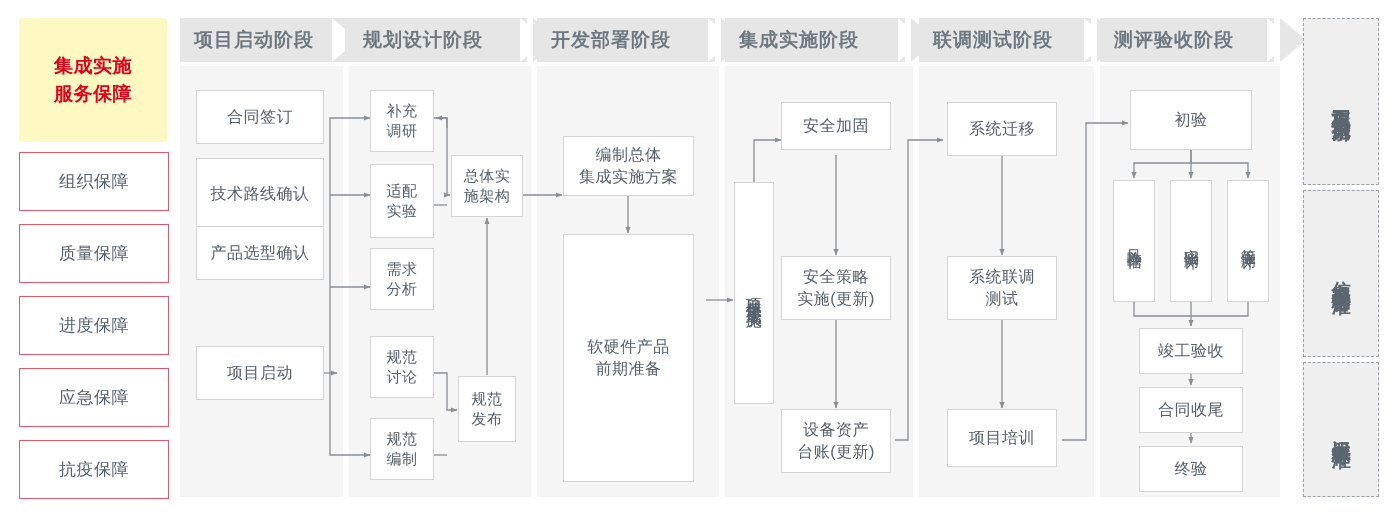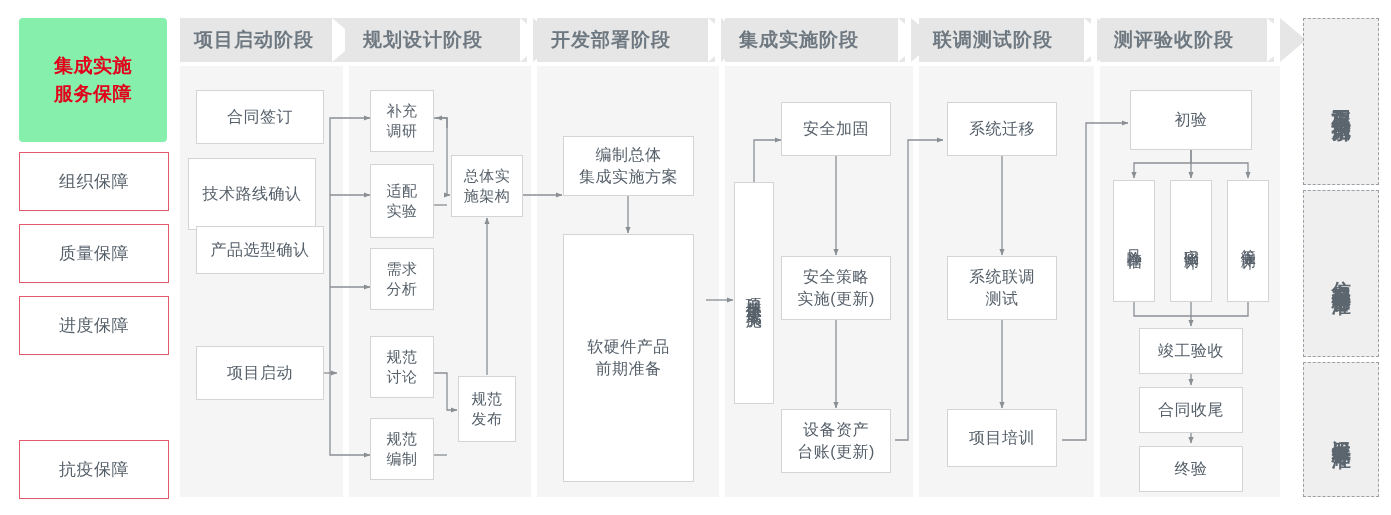--- a/index.html
+++ b/index.html
@@ -7,21 +7,21 @@
     width:1391px;height:515px;
     background:#ffffff;
     font-family:"Liberation Sans","DejaVu Sans",sans-serif;
     overflow:hidden;
   }
   #root{position:relative;width:1391px;height:515px;}
 
   
   .g-header{
     position:absolute;left:19px;top:18px;width:148px;height:124px;
-    background:#86efac;border-radius:4px;
+    background:#fef9c3;border-radius:4px;
     display:flex;flex-direction:column;align-items:center;justify-content:center;
     color:#e2001a;font-weight:bold;font-size:19px;line-height:1.45;
     letter-spacing:.5px;
   }
   .g-item{
     position:absolute;left:19px;width:148px;height:57px;
     background:#ffffff;border:1.4px solid #e05a6b;
     display:flex;align-items:center;justify-content:center;
     color:#56606a;font-size:17px;letter-spacing:.5px;
   }
@@ -84,20 +84,21 @@
 
 <div id="root">
 
   <div class="g-header">
     <div>集成实施</div>
     <div>服务保障</div>
   </div>
   <div class="g-item" style="top:152px">组织保障</div>
   <div class="g-item" style="top:224px">质量保障</div>
   <div class="g-item" style="top:296px">进度保障</div>
+  <div class="g-item" style="top:368px">应急保障</div>
   <div class="g-item" style="top:440px">抗疫保障</div>
 
   <div class="col-body" style="left:180px;width:163px"></div>
   <div class="col-body" style="left:349px;width:182px"></div>
   <div class="col-body" style="left:537px;width:182px"></div>
   <div class="col-body" style="left:725px;width:188px"></div>
   <div class="col-body" style="left:919px;width:175px"></div>
   <div class="col-body" style="left:1100px;width:180px"></div>
 
   <div class="col-head" style="left:180px;width:178px">
@@ -184,22 +185,22 @@
       <path d="M1134,302 V316 H1191 V326" marker-end="url(#ah)"></path>
       <path d="M1248,302 V316 H1191"></path>
       <path d="M1191,302 V316"></path>
 
       <path d="M1191,362 V385" marker-end="url(#ah)"></path>
       <path d="M1191,422 V443" marker-end="url(#ah)"></path>
     </g>
   </svg>
 
   <div class="node" style="left:196px;top:90px;width:128px;height:54px">合同签订</div>
-  <div class="node" style="left:188px;top:158px;width:128px;height:72px">技术路线确认</div>
-  <div class="node" style="left:196px;top:226px;width:128px;height:48px">产品选型确认</div>
+  <div class="node" style="left:196px;top:158px;width:128px;height:72px">技术路线确认</div>
+  <div class="node" style="left:196px;top:226px;width:128px;height:54px">产品选型确认</div>
   <div class="node" style="left:196px;top:346px;width:128px;height:54px">项目启动</div>
 
   <div class="node small" style="left:370px;top:90px;width:64px;height:62px">
       <span>补充<br>调研</span>
     </div>
   <div class="node small" style="left:370px;top:164px;width:64px;height:74px">
       <span>适配<br>实验</span>
     </div>
   <div class="node small" style="left:370px;top:248px;width:64px;height:62px">
       <span>需求<br>分析</span>
@@ -220,21 +221,21 @@
   <div class="node" style="left:563px;top:136px;width:131px;height:60px">
       <span>编制总体<br>集成实施方案</span>
     </div>
   <div class="node" style="left:563px;top:234px;width:131px;height:248px">
       <span>软硬件产品<br>前期准备</span>
     </div>
 
   <div class="node vert" style="left:734px;top:182px;width:40px;height:222px">
       <span>项目整体集成实施</span>
     </div>
-  <div class="node" style="left:781px;top:102px;width:110px;height:54px">安全加固</div>
+  <div class="node" style="left:781px;top:102px;width:110px;height:48px">安全加固</div>
   <div class="node" style="left:781px;top:256px;width:110px;height:64px">
       <span>安全策略<br>实施(更新)</span>
     </div>
   <div class="node" style="left:947px;top:102px;width:110px;height:54px">系统迁移</div>
 
   <div class="node" style="left:781px;top:409px;width:110px;height:64px">
       <span>设备资产<br>台账(更新)</span>
     </div>
   <div class="node" style="left:947px;top:256px;width:110px;height:64px">
       <span>系统联调<br>测试</span>

